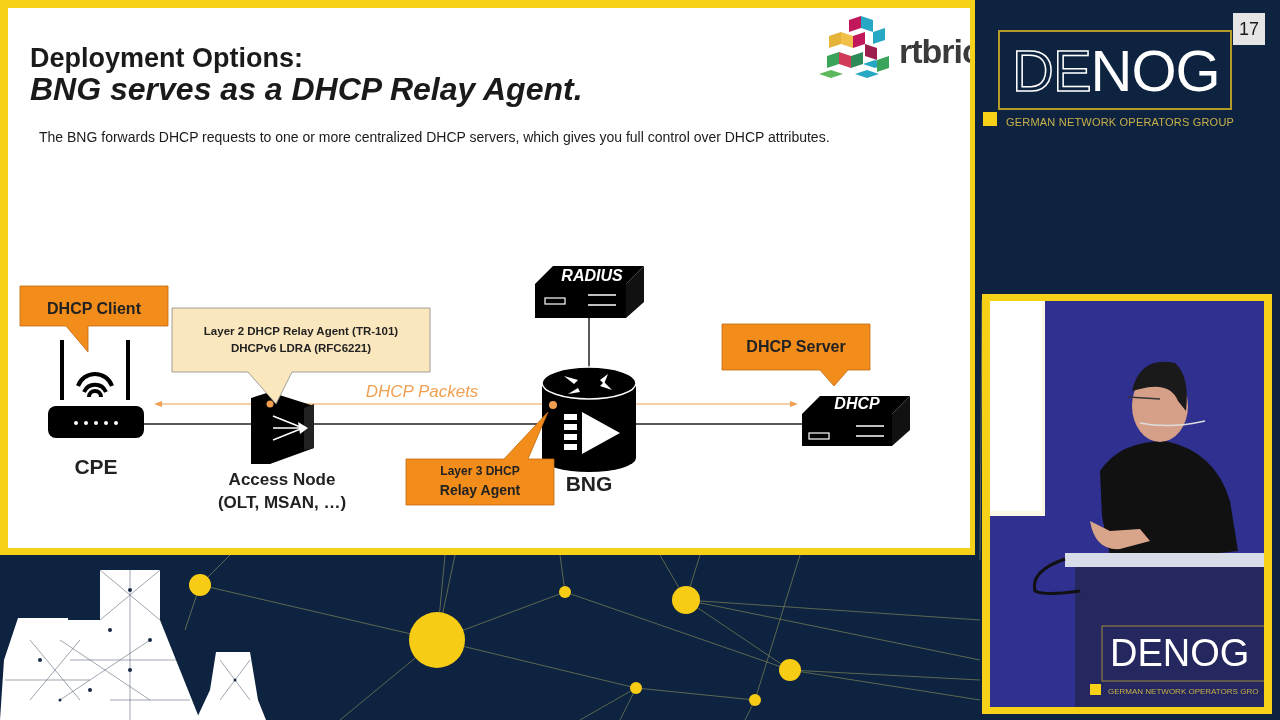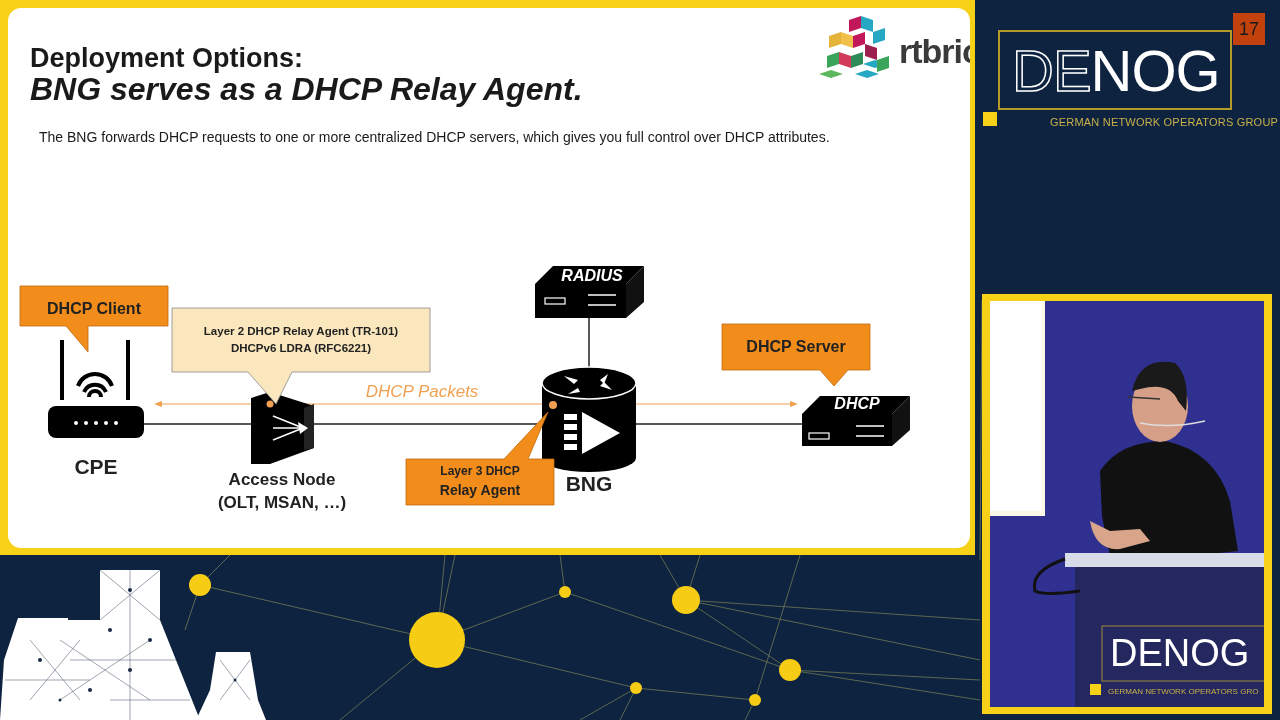--- a/index.html
+++ b/index.html
@@ -9,21 +9,21 @@
   
   #bg-network { position: absolute; left: 0; top: 0; width: 1280px; height: 720px; }
 
   
   .slide-frame {
     position: absolute; left: 0; top: 0; width: 975px; height: 555px;
     background: #f7d117; 
   }
   .slide {
     position: absolute; left: 8px; top: 8px; width: 962px; height: 540px;
-    background: #ffffff; overflow: hidden; border-radius: 13px;
+    background: #ffffff; overflow: hidden;
   }
   .slide-title {
     position: absolute; left: 22px; top: 34px;
     font-size: 27px; font-weight: bold; color: #1a1a1a; line-height: 32px;
   }
   .slide-subtitle {
     position: absolute; left: 22px; top: 66px;
     font-size: 32px; font-weight: bold; font-style: italic; color: #1a1a1a; line-height: 30px;
   }
   .slide-body {
@@ -44,25 +44,25 @@
     position: absolute; left: 998px; top: 30px; width: 234px; height: 80px;
     border: 2px solid #b59a2b;
   }
   .denog-text {
     position: absolute; left: 12px; top: 6px; font-size: 58px; color: #ffffff;
     font-weight: normal; letter-spacing: -1px; line-height: 66px;
   }
   .denog-text .de { font-weight: normal; color: transparent; -webkit-text-stroke: 1.5px #ffffff; }
   .denog-num {
     position: absolute; left: 1233px; top: 13px; width: 32px; height: 32px;
-    background: #c2410c; color: #1a1a1a; font-size: 18px; text-align: center; line-height: 32px;
+    background: #e5e5e5; color: #1a1a1a; font-size: 18px; text-align: center; line-height: 32px;
   }
   .denog-square { position: absolute; left: 983px; top: 112px; width: 14px; height: 14px; background: #f7d117; }
   .denog-sub {
-    position: absolute; left: 1006px; top: 116px; font-size: 11px; color: #c9b04a; letter-spacing: 0.2px; margin-left: 44px;
+    position: absolute; left: 1006px; top: 116px; font-size: 11px; color: #c9b04a; letter-spacing: 0.2px;
   }
 
   
   .video-frame {
     position: absolute; left: 982px; top: 294px; width: 290px; height: 420px;
     background: #f7d117;
   }
   .video {
     position: absolute; left: 8px; top: 7px; width: 274px; height: 406px;
     background: #2e2f8a; overflow: hidden;

